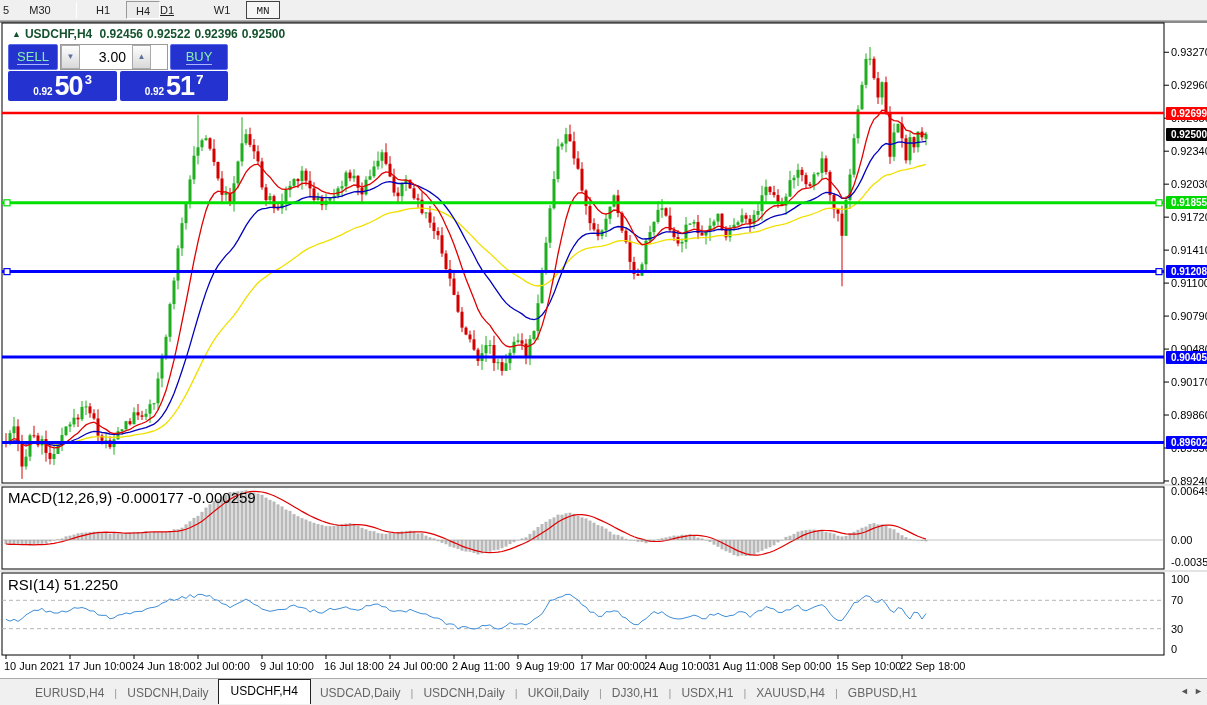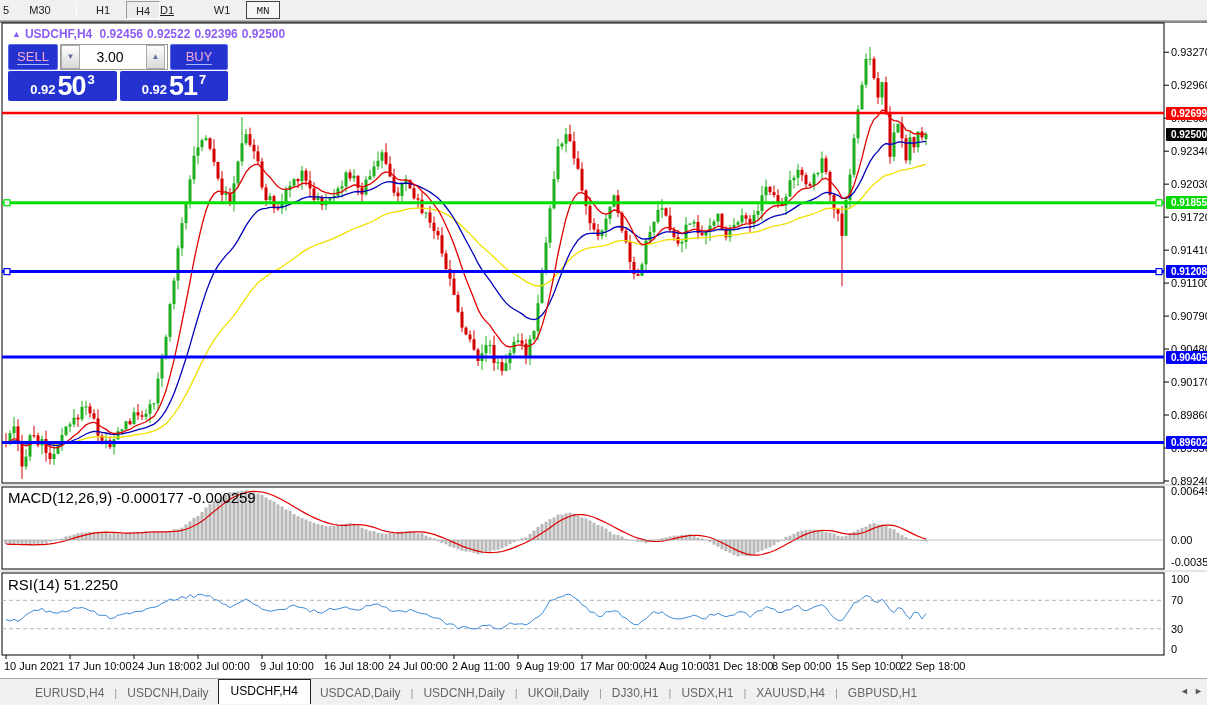--- a/index.html
+++ b/index.html
@@ -10,39 +10,39 @@
   #toolbar { position:absolute; left:0; top:0; width:1207px; height:21px; background:#f0f0f0; border-bottom:1px solid #b0b0b0; }
   .tfbtn { position:absolute; top:1px; height:18px; line-height:18px; text-align:center; color:#222; font-size:11px; cursor:default; }
   .tfbtn.active { background:#ececec; border:1px solid #9a9a9a; border-bottom-color:#fff; border-right-color:#fff; }
   .tfbtn.focused { background:#f6f6f6; border:1px solid #444;font-family:Liberation Mono, monospace; }
   .tb-sep { position:absolute; top:2px; width:1px; height:16px; background:#c8c8c8; border-right:1px solid #fff; }
 
   
   #chartwin { position:absolute; left:0; top:21px; width:1207px; height:657px; background:#fff; border-top:2px solid #8a8a8a; }
   #canvas { position:absolute; left:0; top:0; width:1207px; height:705px; }
 
-  #title { position:absolute; left:12px; top:27px; font-size:12px; font-weight:bold; color:#8b5cf6; white-space:nowrap; }
+  #title { position:absolute; left:12px; top:27px; font-size:12px; font-weight:bold; color:#14532d; white-space:nowrap; }
   #title .arr { font-size:9px; position:relative; top:-1px; margin-right:4px; }
   #title span { margin-right:4px; }
 
   
   #tradepanel { position:absolute; left:8px; top:44px; width:220px; }
   #tp-row1 { display:flex; height:26px; }
-  .tp-btn { background:#2433cf; border:1px solid #5a6ae8; border-radius:2px; color:#f9a8d4; font-size:13px; text-align:center; line-height:24px; cursor:pointer; }
+  .tp-btn { background:#2433cf; border:1px solid #5a6ae8; border-radius:2px; color:#86efac; font-size:13px; text-align:center; line-height:24px; cursor:pointer; }
   #sell-btn { width:50px; }
   #buy-btn  { width:56px; }
   .tp-btn u { text-decoration:none; border-bottom:1px solid #aab4ff; padding-bottom:0px; }
   #vol-box { display:flex; width:108px; margin:0 2px; border:1px solid #9a9a9a; background:#fff; }
   .spin { width:19px; background:linear-gradient(#fdfdfd,#d9d9d9); border:1px solid #aaa; color:#5e6f9e; font-size:8px; text-align:center; line-height:22px; cursor:pointer; }
-  #vol-input { width:66px; border:none; outline:none; text-align:center; padding-right:6px; font-size:14px; font-family:"Liberation Sans",sans-serif; }
+  #vol-input { width:52px; border:none; outline:none; text-align:right; padding-right:6px; font-size:14px; font-family:"Liberation Sans",sans-serif; }
   #tp-row2 { display:flex; margin-top:1px; height:30px; }
   .px-box { background:#2433cf; border-radius:2px; color:#fff; display:flex; align-items:flex-end; justify-content:center; padding:0 4px 2px 4px; cursor:pointer; }
   #bid-box { width:109px; margin-right:3px; }
   #ask-box { width:108px; }
-  .px-small { font-size:13px; font-weight:bold; margin:0 2px 2px 0; }
+  .px-small { font-size:10px; font-weight:bold; margin:0 2px 2px 0; }
   .px-big { font-size:27px; font-weight:bold; line-height:26px; letter-spacing:-1px; }
   .px-sup { font-size:13px; font-weight:bold; margin:0 0 12px 2px; }
 
   
   .ptick { position:absolute; left:1171px; width:50px; height:11px; line-height:11px; font-size:11px; color:#000; }
   .ptag { position:absolute; left:1166px; width:46px; height:13px; line-height:13px; text-align:center; font-size:10px; font-weight:bold; border-radius:1px; }
   .itick { position:absolute; left:1171px; width:55px; height:11px; line-height:11px; font-size:11px; color:#000; }
   .dlabel { position:absolute; top:660px; height:13px; line-height:13px; font-size:11px; color:#000; white-space:nowrap; }
   .indlabel { position:absolute; font-size:15px; color:#000; white-space:nowrap; }
 
@@ -882,21 +882,21 @@
     <div class="dlabel" style="left: 68px;">17 Jun 10:00</div>
     <div class="dlabel" style="left: 132px;">24 Jun 18:00</div>
     <div class="dlabel" style="left: 196px;">2 Jul 00:00</div>
     <div class="dlabel" style="left: 260px;">9 Jul 10:00</div>
     <div class="dlabel" style="left: 324px;">16 Jul 18:00</div>
     <div class="dlabel" style="left: 388px;">24 Jul 00:00</div>
     <div class="dlabel" style="left: 452px;">2 Aug 11:00</div>
     <div class="dlabel" style="left: 516px;">9 Aug 19:00</div>
     <div class="dlabel" style="left: 580px;">17 Mar 00:00</div>
     <div class="dlabel" style="left: 644px;">24 Aug 10:00</div>
-    <div class="dlabel" style="left: 708px;">31 Dec 18:00</div>
+    <div class="dlabel" style="left: 708px;">31 Aug 11:00</div>
     <div class="dlabel" style="left: 772px;">8 Sep 00:00</div>
     <div class="dlabel" style="left: 836px;">15 Sep 10:00</div>
     <div class="dlabel" style="left: 900px;">22 Sep 18:00</div>
   </div>
 
 <div class="indlabel" style="left:8px; top:489px;">MACD(12,26,9) -0.000177 -0.000259</div>
 <div class="indlabel" style="left:8px; top:576px;">RSI(14) 51.2250</div>
 
 <div id="tabbar">
   <div id="tabs">

